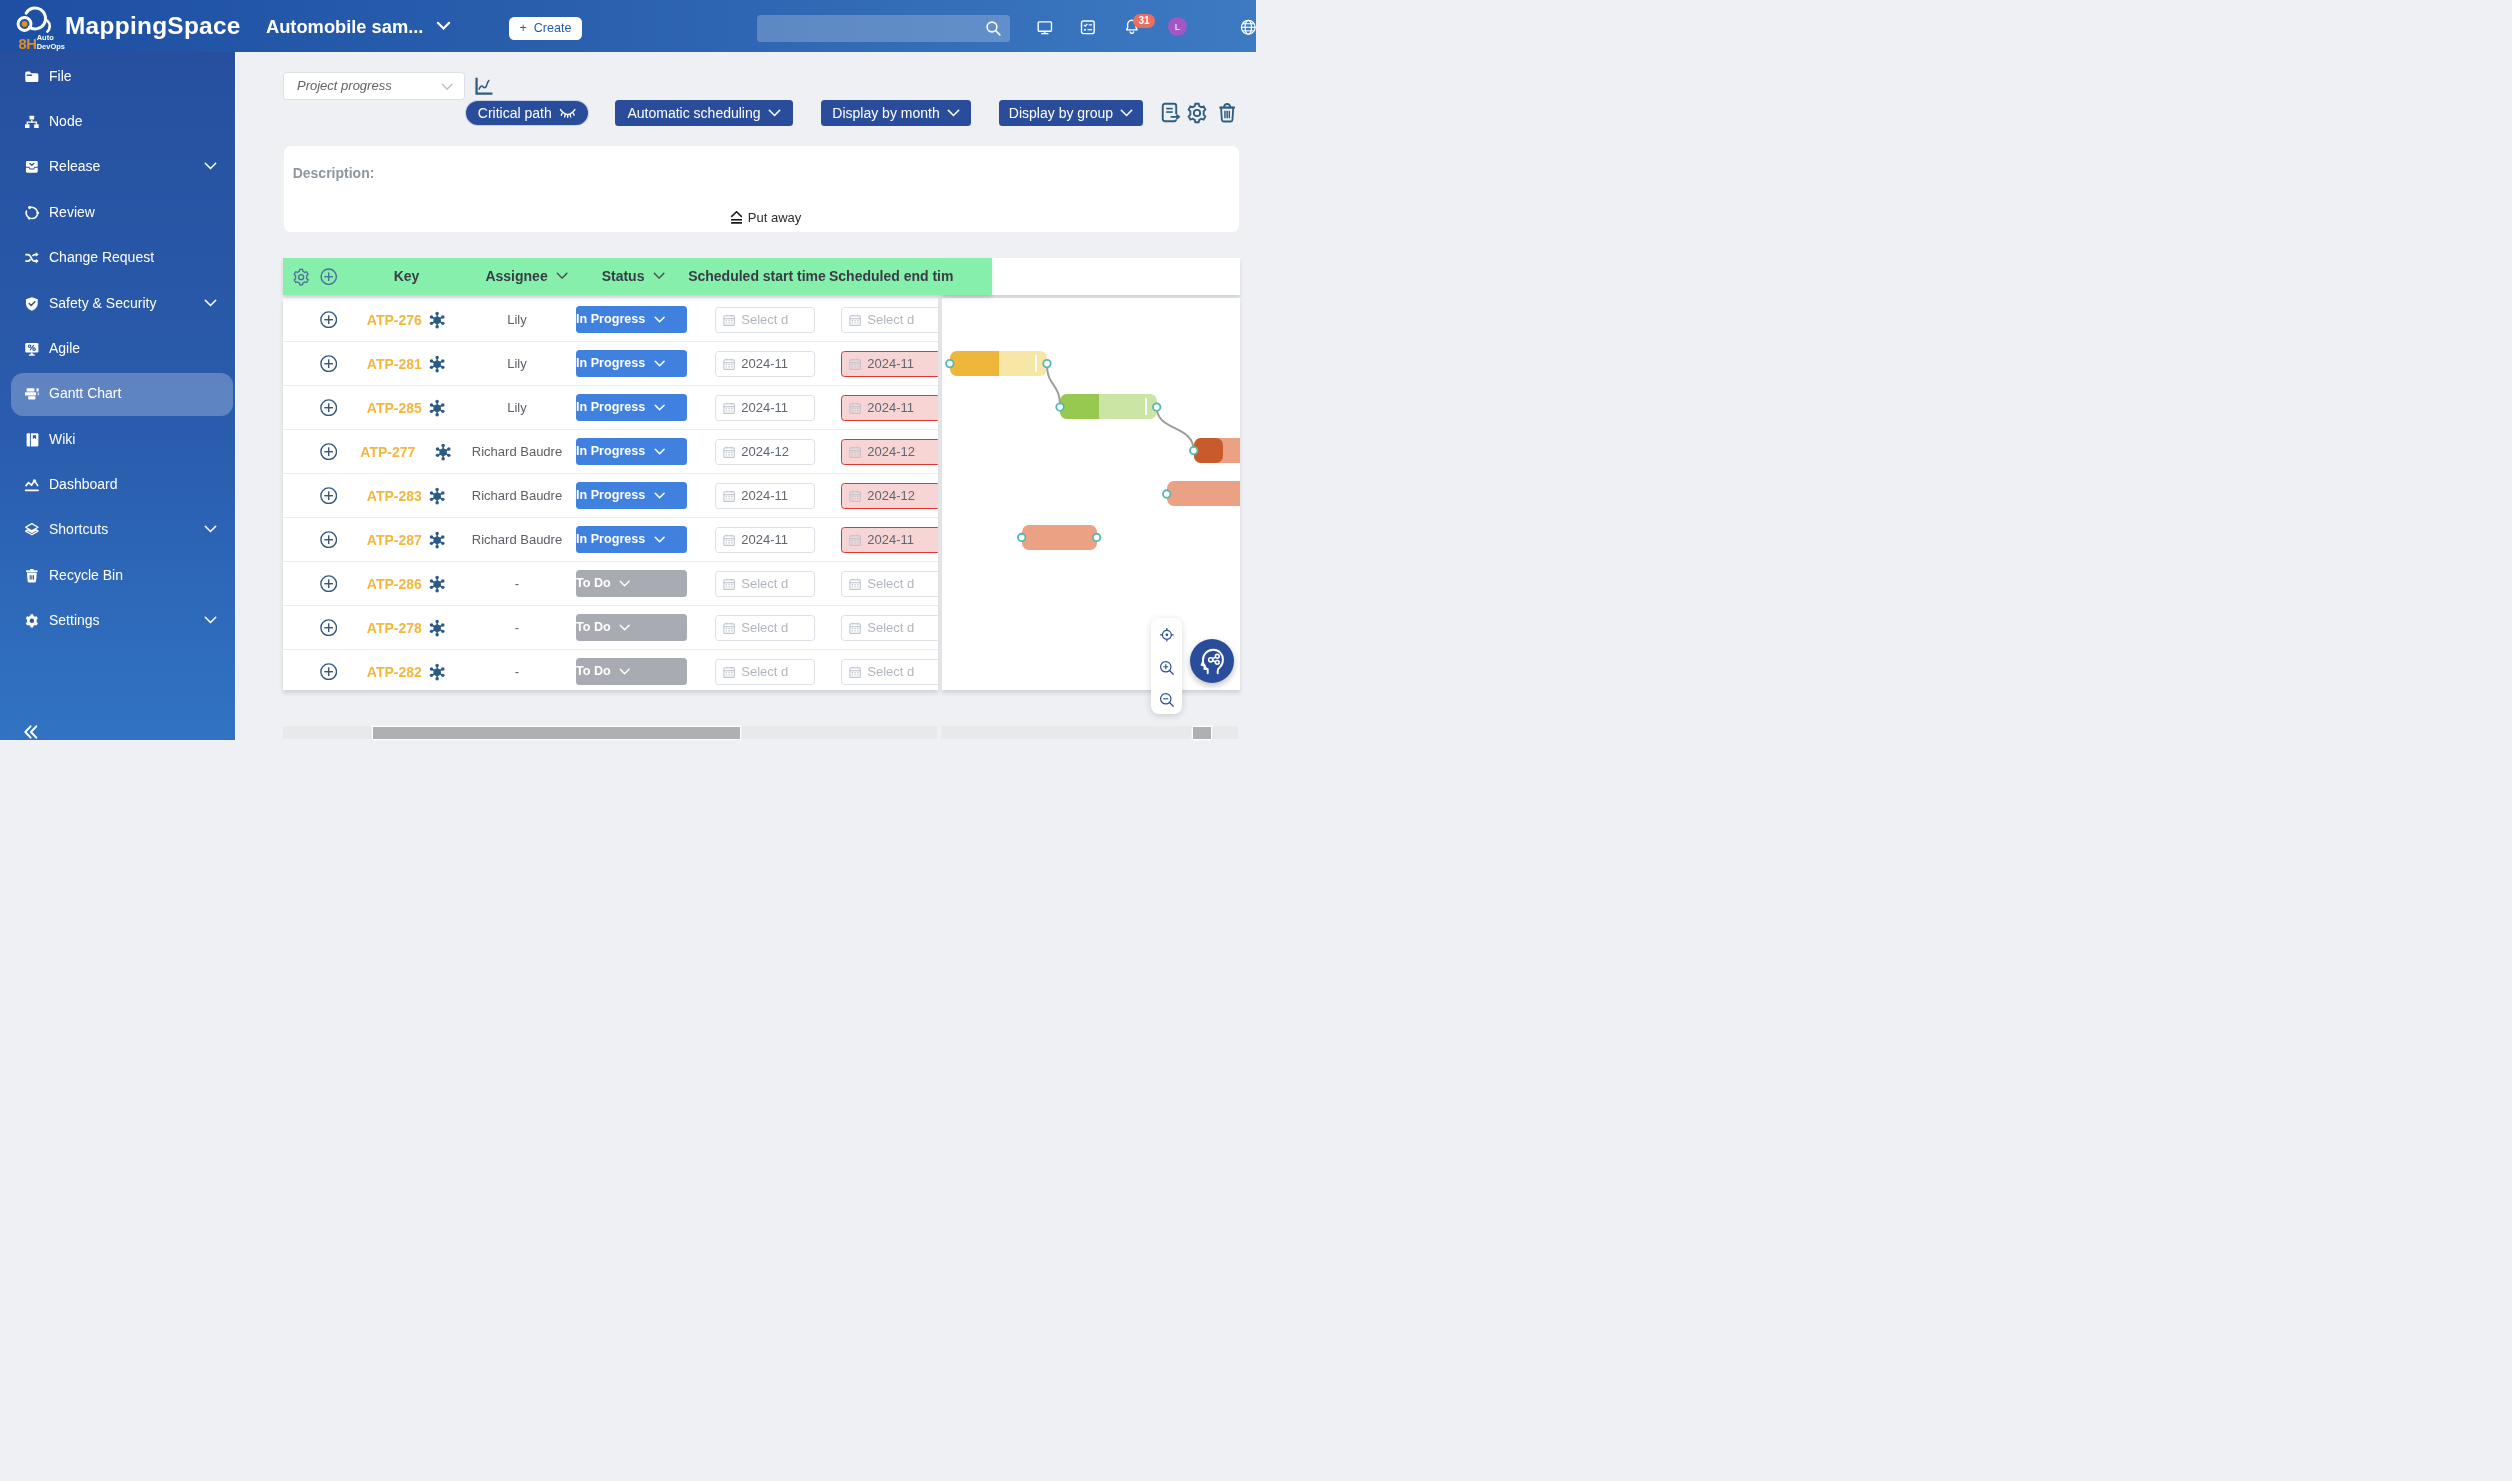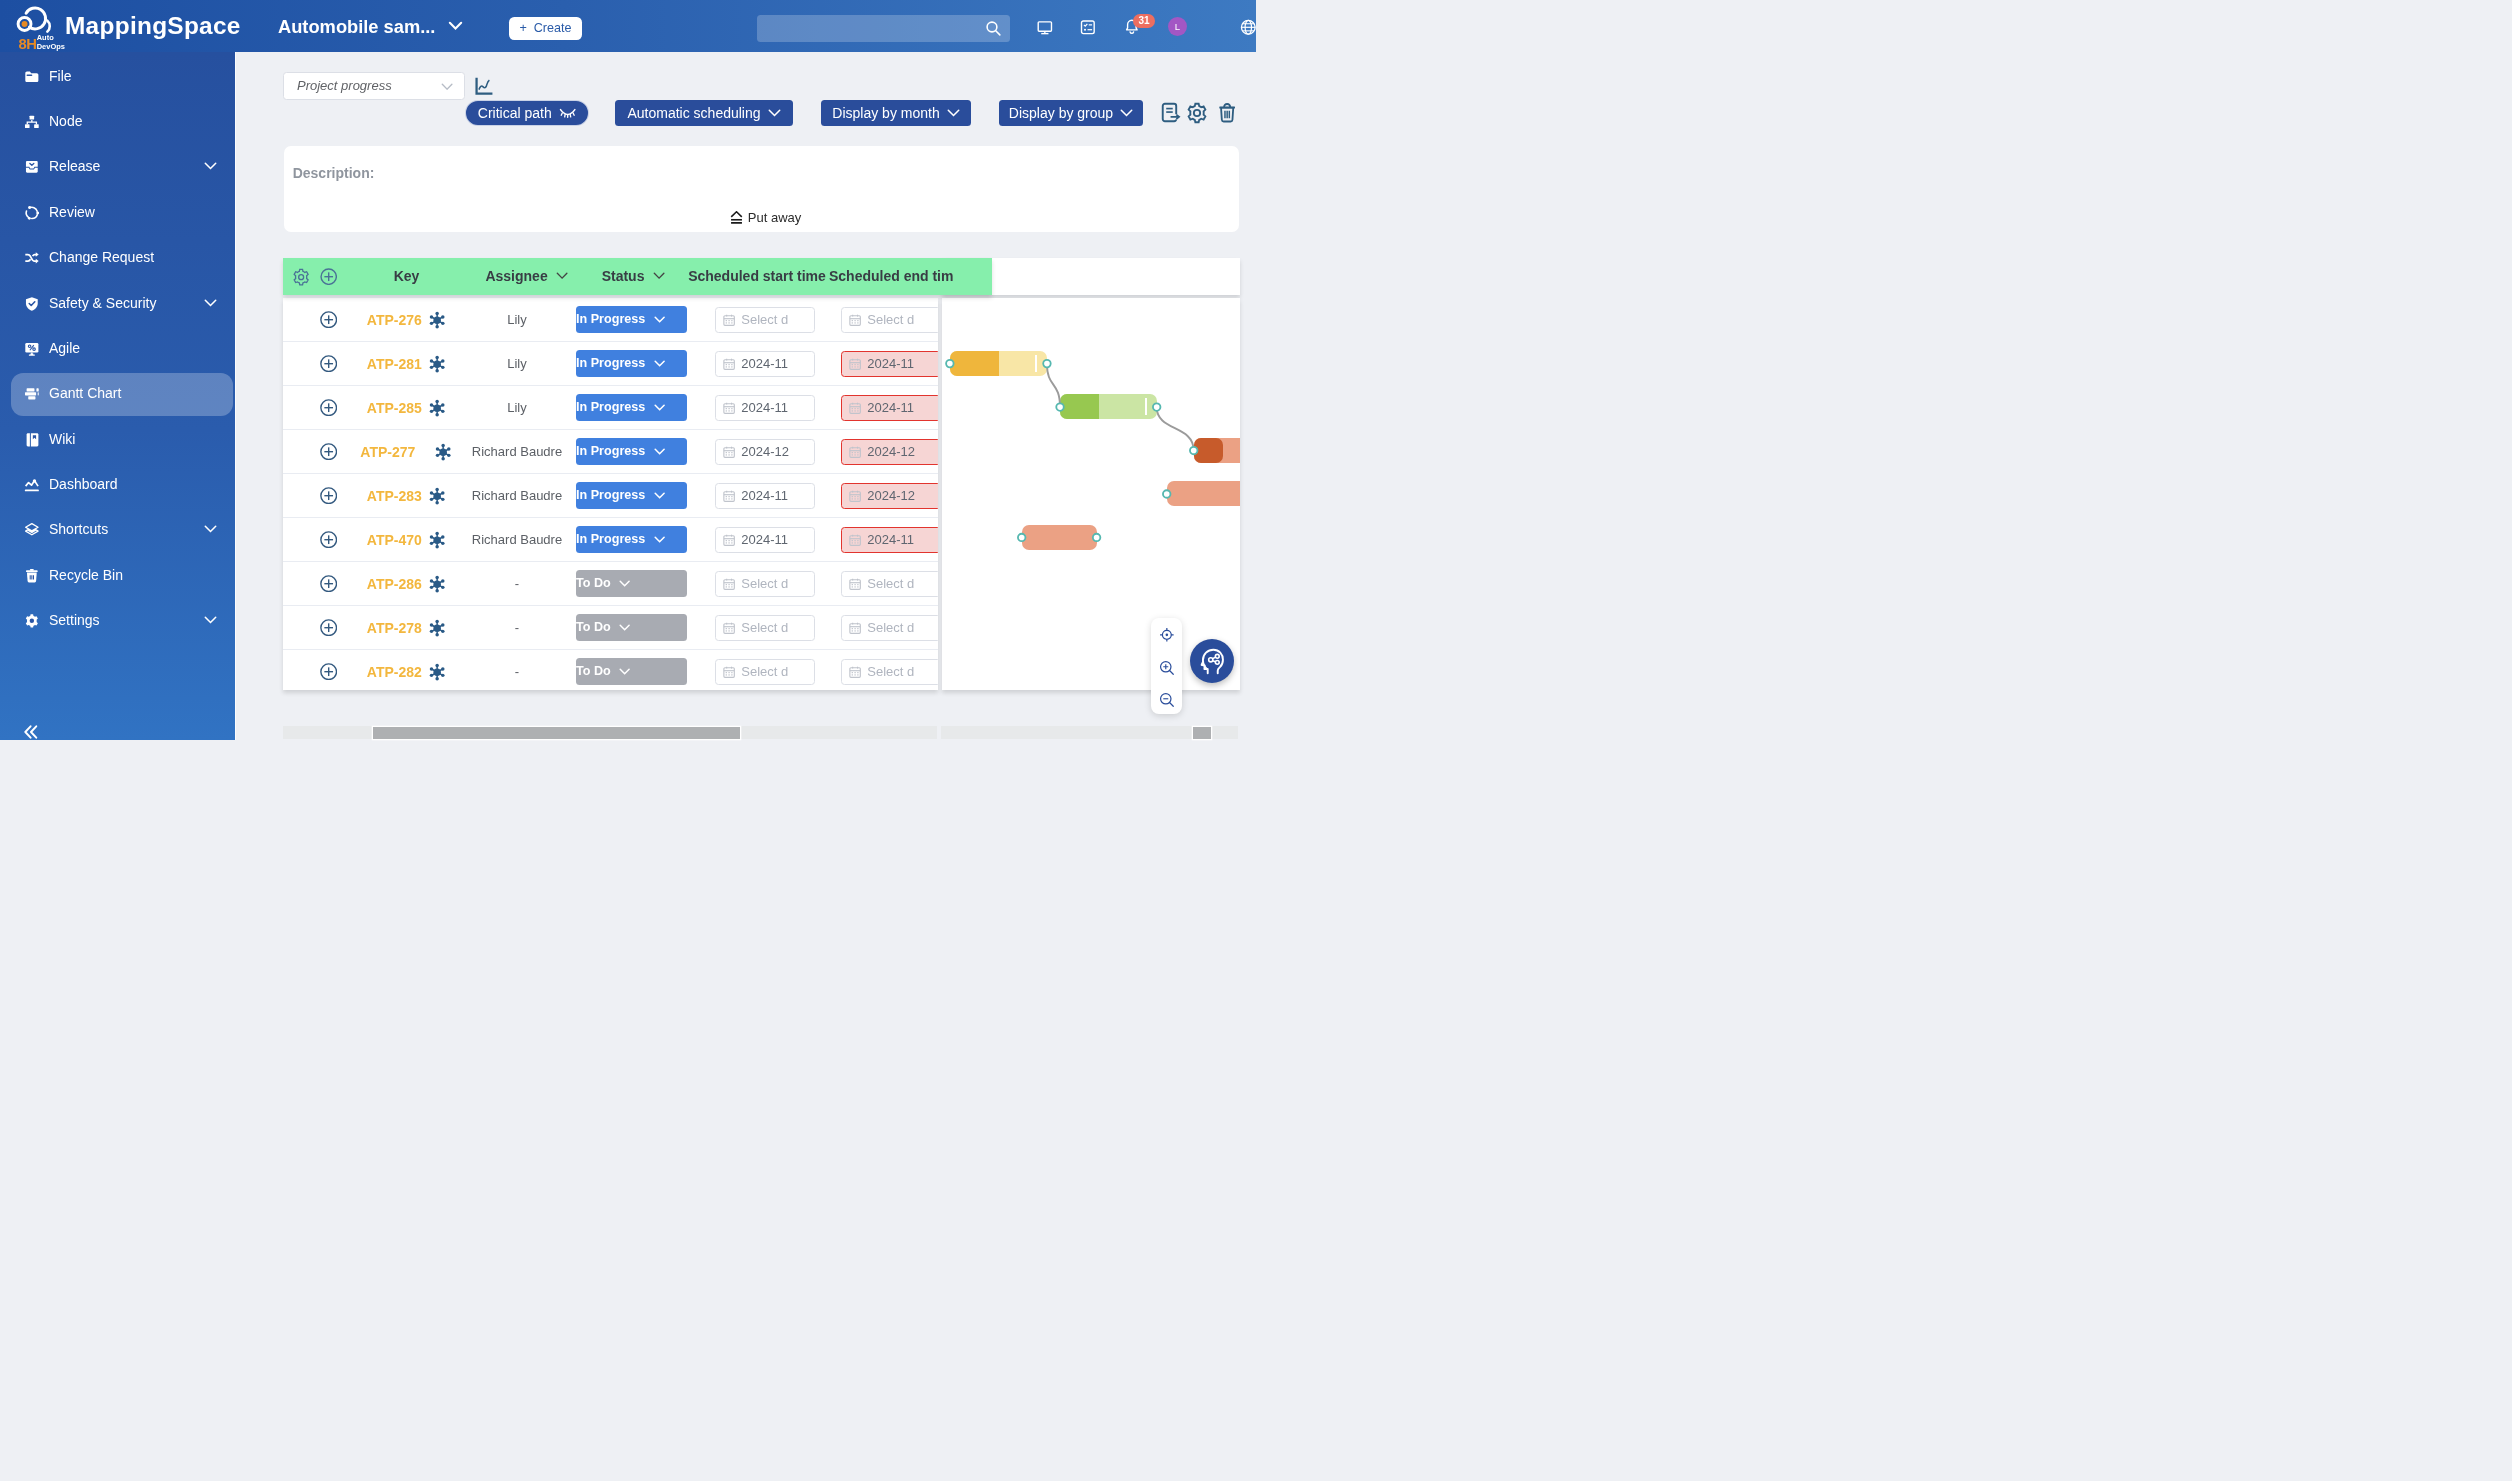--- a/index.html
+++ b/index.html
@@ -4,21 +4,21 @@
 <style>
 * { margin:0; padding:0; box-sizing:border-box; }
 html,body { width:1256px; height:741px; overflow:hidden; }
 body { font-family:"Liberation Sans", sans-serif; background:#eef0f4; position:relative; }
 
 
 .header { position:absolute; left:0; top:0; width:1256px; height:52px;
   background:linear-gradient(90deg,#1d4fa2 0%, #2a5fae 45%, #3d7ac2 100%); z-index:30; }
 .logo { position:absolute; left:7.9px; top:0px; }
 .brand { position:absolute; left:65px; top:12.2px; color:#fff; font-size:24.4px; font-weight:bold; letter-spacing:0.3px; }
-.proj { position:absolute; left:278px; top:15.7px; color:#fff; font-size:18.3px; font-weight:bold; }
+.proj { position:absolute; left:266px; top:15.7px; color:#fff; font-size:18.3px; font-weight:bold; }
 .proj .chev { display:inline-block; margin-left:12.2px; vertical-align:2.6px; }
 .create { position:absolute; left:509px; top:16.6px; width:73px; height:23px; background:#fff; border-radius:5.2px;
   color:#2a5ba8; font-size:12.6px; text-align:center; line-height:23px; }
 .search { position:absolute; left:757px; top:15px; width:253px; height:27px; background:rgba(255,255,255,0.22); border-radius:3.5px; }
 .hicon { position:absolute; top:12.2px; }
 
 
 .sidebar { position:absolute; left:0; top:52px; width:236px; height:688px;
   background:linear-gradient(180deg,#26509f 0%, #2a5cad 55%, #3173c3 100%); border-right:0.9px solid #fbfcfd; z-index:20; }
 .mitem { position:absolute; left:0; width:236px; height:45px; color:#fff; font-size:14px; }
@@ -665,21 +665,21 @@
         <span>2024-12</span>
       </div>
   </div>
 <div class="trow">
     <div style="position:absolute; left:37px; top:13px;"><svg width="17.4" height="17.4" viewBox="0 0 20 20">
           <circle cx="10" cy="10" r="9" fill="none" stroke="#33597f" stroke-width="1.6"></circle>
           <line x1="5" y1="10" x2="15" y2="10" stroke="#33597f" stroke-width="1.6"></line>
           <line x1="10" y1="5" x2="10" y2="15" stroke="#33597f" stroke-width="1.6"></line>
         </svg></div>
     <div class="keycell" style="top:13px;">
-        <span class="k">ATP-470</span>
+        <span class="k">ATP-287</span>
         <svg width="18.3" height="18.3" viewBox="0 0 21 21">
           <g stroke="#2a5a86" stroke-width="1.7">
             <line x1="10.5" y1="10.5" x2="10.5" y2="3.2"></line>
             <line x1="10.5" y1="10.5" x2="16.8" y2="6.9"></line>
             <line x1="10.5" y1="10.5" x2="16.8" y2="14.1"></line>
             <line x1="10.5" y1="10.5" x2="10.5" y2="17.8"></line>
             <line x1="10.5" y1="10.5" x2="4.2" y2="14.1"></line>
             <line x1="10.5" y1="10.5" x2="4.2" y2="6.9"></line>
           </g>
           <circle cx="10.5" cy="10.5" r="4.3" fill="#2a5a86"></circle>

